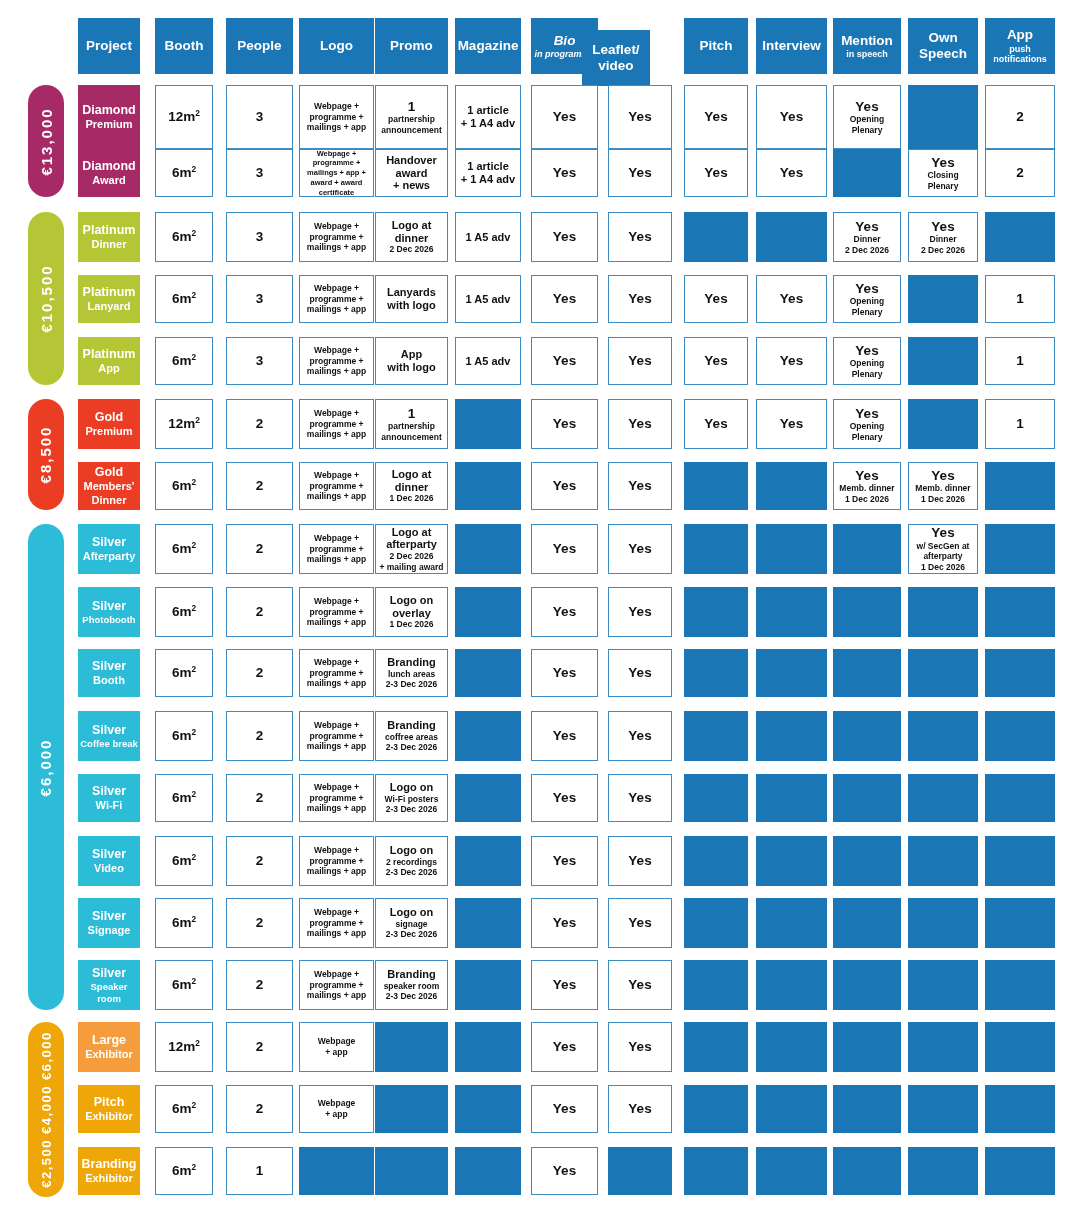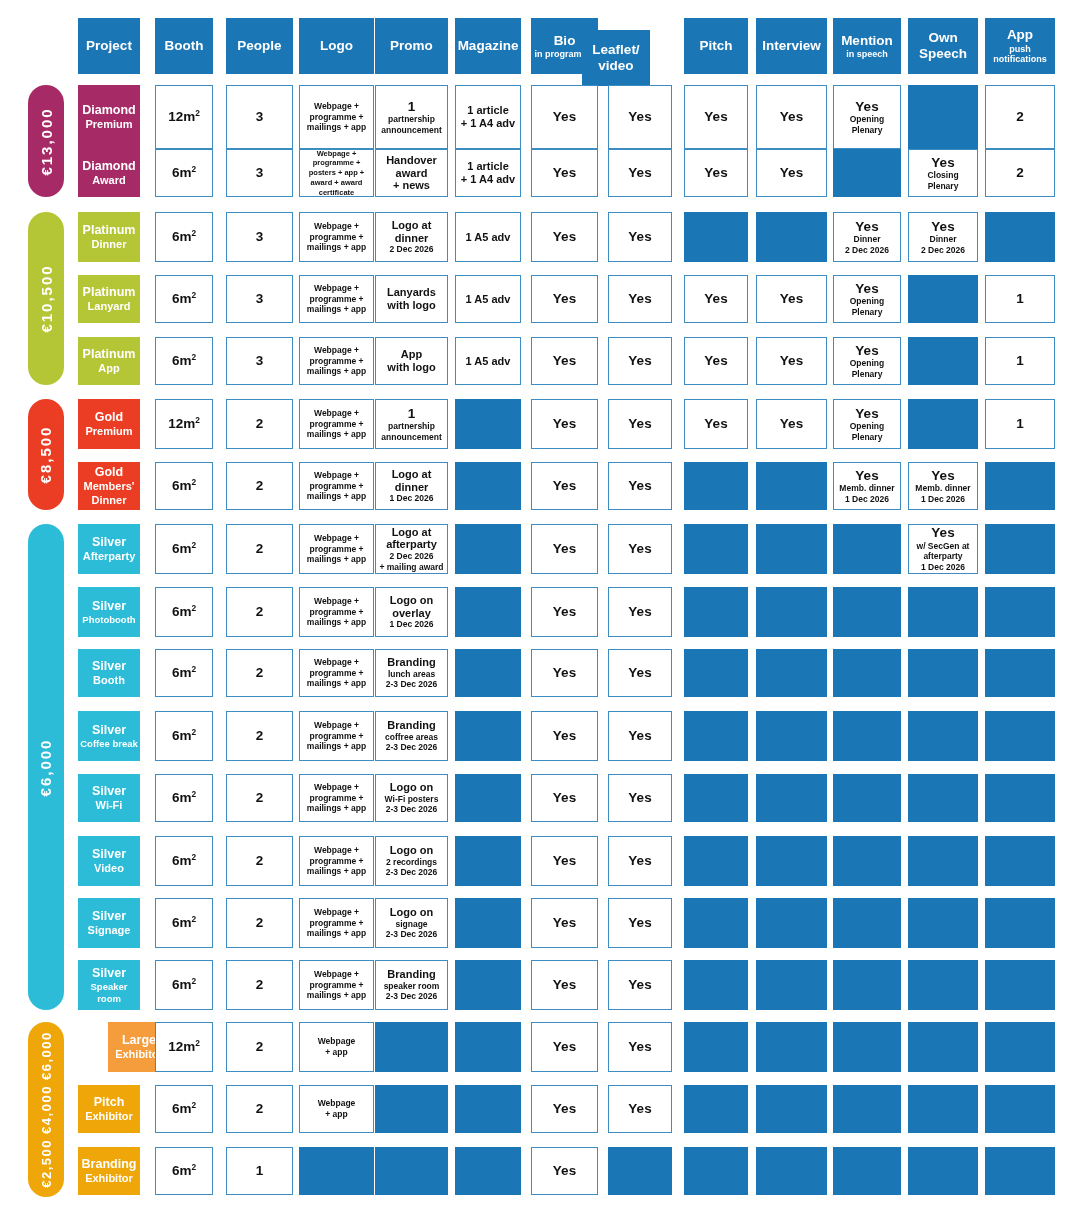--- a/index.html
+++ b/index.html
@@ -131,21 +131,21 @@
     </div>
     <div class="cell hdr" style="left: 299px; top: 18px; width: 75px; height: 56px;">
       <span>Logo</span>
     </div>
     <div class="cell hdr" style="left: 375px; top: 18px; width: 73px; height: 56px;">
       <span>Promo</span>
     </div>
     <div class="cell hdr" style="left: 455px; top: 18px; width: 66px; height: 56px;">
       <span>Magazine</span>
     </div>
-    <div class="cell hdr" style="left: 531px; top: 18px; width: 67px; height: 56px;">
+    <div class="cell hdr" style="left: 531px; top: 18px; width: 67px; height: 56px; font-style: italic;">
       <span>Bio</span>
       <span class="sub">in programme</span>
     </div>
     <div class="cell hdr" style="left: 582px; top: 18px; width: 68px; height: 56px; margin-top: 12px;">
       <span>Leaflet/</span>
       <span>video</span>
     </div>
     <div class="cell hdr" style="left: 684px; top: 18px; width: 64px; height: 56px;">
       <span>Pitch</span>
     </div>
@@ -230,21 +230,21 @@
     </div>
     <div class="cell yescell strongborder" style="left: 155px; top: 149px; width: 58px; height: 48px;">
       <span class="t-main"><span>6m</span><sup>2</sup></span>
     </div>
     <div class="cell yescell strongborder" style="left: 226px; top: 149px; width: 67px; height: 48px;">
       <span class="t-main">3</span>
     </div>
     <div class="cell yescell strongborder" style="left: 299px; top: 149px; width: 75px; height: 48px;">
       <span class="t-tiny">Webpage +</span>
       <span class="t-tiny">programme +</span>
-      <span class="t-tiny">posters + app +</span>
+      <span class="t-tiny">mailings + app +</span>
       <span class="t-tiny">award + award</span>
       <span class="t-tiny">certificate</span>
     </div>
     <div class="cell yescell strongborder" style="left: 375px; top: 149px; width: 73px; height: 48px;">
       <span class="t-mid">Handover</span>
       <span class="t-mid">award</span>
       <span class="t-mid">+ news</span>
     </div>
     <div class="cell yescell strongborder" style="left: 455px; top: 149px; width: 66px; height: 48px;">
       <span class="t-mid">1 article</span>
@@ -737,21 +737,21 @@
       <span class="t-main">Yes</span>
     </div>
     <div class="cell yescell strongborder" style="left: 608px; top: 960px; width: 64px; height: 50px;">
       <span class="t-main">Yes</span>
     </div>
     <div class="cell nocell" style="left: 684px; top: 960px; width: 64px; height: 50px;"></div>
     <div class="cell nocell" style="left: 756px; top: 960px; width: 71px; height: 50px;"></div>
     <div class="cell nocell" style="left: 833px; top: 960px; width: 68px; height: 50px;"></div>
     <div class="cell nocell" style="left: 908px; top: 960px; width: 70px; height: 50px;"></div>
     <div class="cell nocell" style="left: 985px; top: 960px; width: 70px; height: 50px;"></div>
-    <div class="pkg" style="left: 78px; top: 1022px; width: 62px; height: 50px; background: rgb(245, 156, 60); margin-left: 30px;">
+    <div class="pkg" style="left: 78px; top: 1022px; width: 62px; height: 50px; background: rgb(245, 156, 60);">
       <span class="p1">Large</span>
       <span class="p2">Exhibitor</span>
     </div>
     <div class="cell yescell strongborder" style="left: 155px; top: 1022px; width: 58px; height: 50px;">
       <span class="t-main"><span>12m</span><sup>2</sup></span>
     </div>
     <div class="cell yescell strongborder" style="left: 226px; top: 1022px; width: 67px; height: 50px;">
       <span class="t-main">2</span>
     </div>
     <div class="cell yescell strongborder" style="left: 299px; top: 1022px; width: 75px; height: 50px;">

